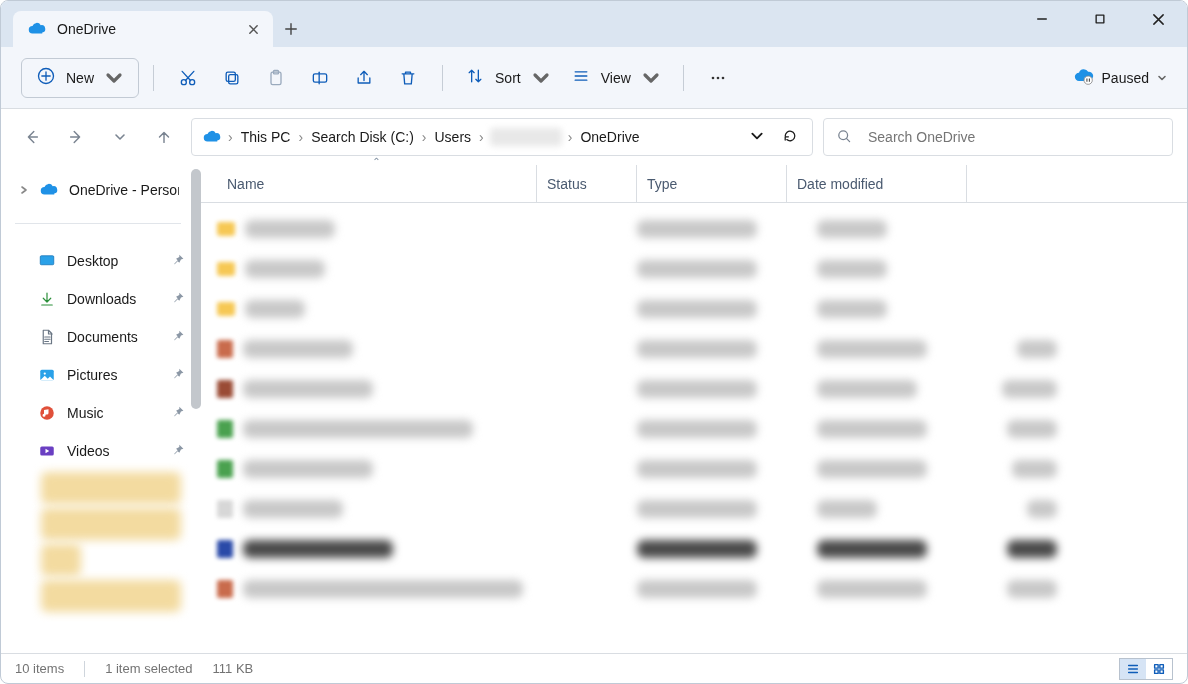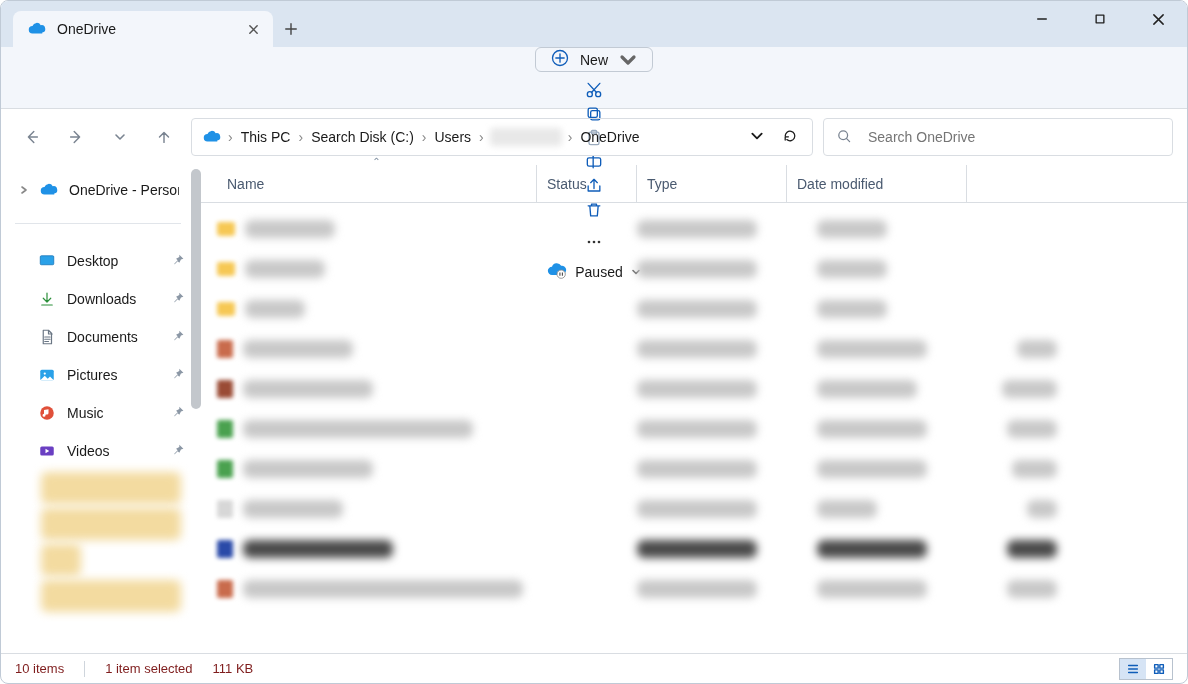--- a/index.html
+++ b/index.html
@@ -88,21 +88,20 @@
 
   
   .toolbar {
     height: 62px;
     background: var(--toolbar-bg);
     display: flex;
     align-items: center;
     padding: 0 20px;
     gap: 4px;
     border-bottom: 1px solid var(--border);
-    flex-direction: column;
   }
   .tb-sep {
     width: 1px;
     height: 26px;
     background: #c6cdd6;
     margin: 0 10px;
   }
   .tb-btn {
     display: flex;
     align-items: center;
@@ -318,21 +317,21 @@
 
   
   .statusbar {
     height: 30px;
     border-top: 1px solid var(--border);
     display: flex;
     align-items: center;
     gap: 20px;
     padding: 0 14px;
     font-size: 13px;
-    color: #7f1d1d;
+    color: #737373;
   }
   .statusbar .sep { width: 1px; height: 16px; background: #cfd5dc; }
   .view-toggle {
     margin-left: auto;
     display: flex;
     border: 1px solid #b8c2ce;
   }
   .view-toggle span {
     width: 26px;
     height: 20px;
@@ -432,20 +431,42 @@
         <path class="stroke" d="M5 12v6h14v-6M12 4v11M8 8l4-4 4 4"></path>
       </svg>
   </div>
   <div class="tb-btn">
     <svg viewBox="0 0 24 24">
         <path class="stroke" d="M5 7h14M9 7V5h6v2M7 7l1 12h8l1-12"></path>
       </svg>
   </div>
   <span class="tb-sep"></span>
 
+  <div class="tb-btn labeled">
+    <span class="icon">
+      <svg viewBox="0 0 24 24">
+          <path class="stroke" d="M8 5v14M5 8l3-3 3 3M16 19V5M13 16l3 3 3-3"></path>
+        </svg>
+    </span>
+    <span>Sort</span>
+    <svg class="chev-small" viewBox="0 0 10 10">
+        <path class="stroke" d="M2 3.5L5 6.5 8 3.5"></path>
+      </svg>
+  </div>
+  <div class="tb-btn labeled">
+    <span class="icon">
+      <svg viewBox="0 0 24 24">
+          <path class="stroke" d="M5 7h14M5 12h14M5 17h14"></path>
+        </svg>
+    </span>
+    <span>View</span>
+    <svg class="chev-small" viewBox="0 0 10 10">
+        <path class="stroke" d="M2 3.5L5 6.5 8 3.5"></path>
+      </svg>
+  </div>
   <span class="tb-sep"></span>
 
 
   <div class="tb-btn" style="color:#333">
     <svg viewBox="0 0 24 24" width="22">
         <circle cx="6" cy="12" r="1.6" fill="currentColor"></circle>
         <circle cx="12" cy="12" r="1.6" fill="currentColor"></circle>
         <circle cx="18" cy="12" r="1.6" fill="currentColor"></circle>
       </svg>
   </div>

